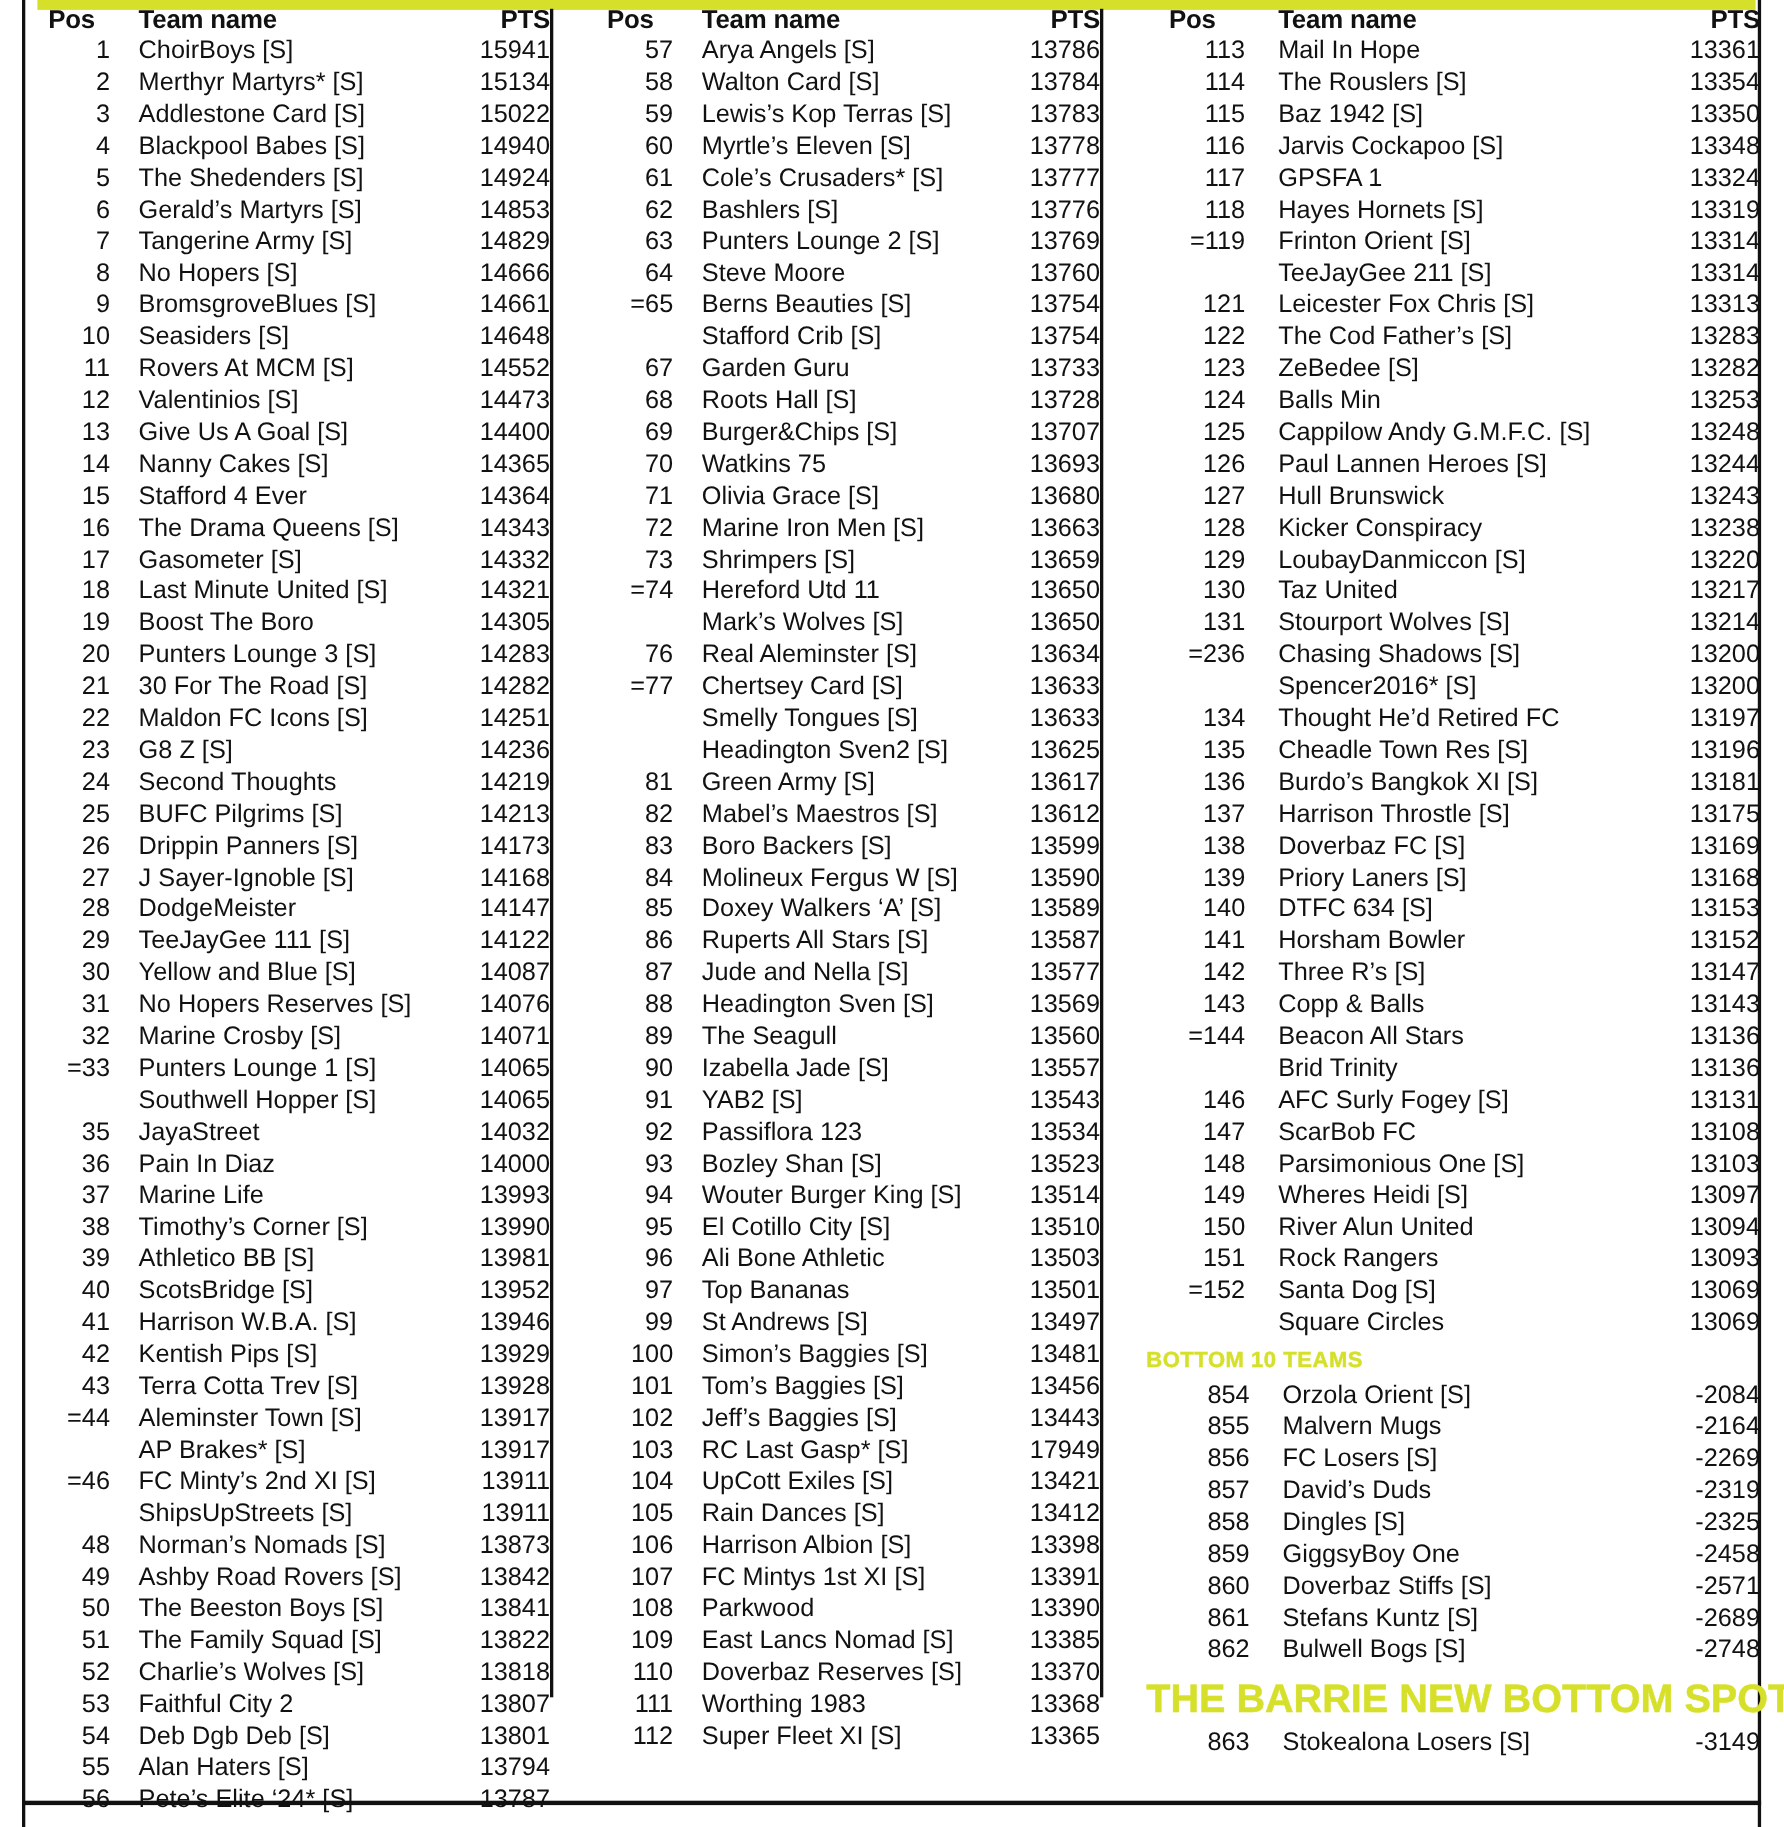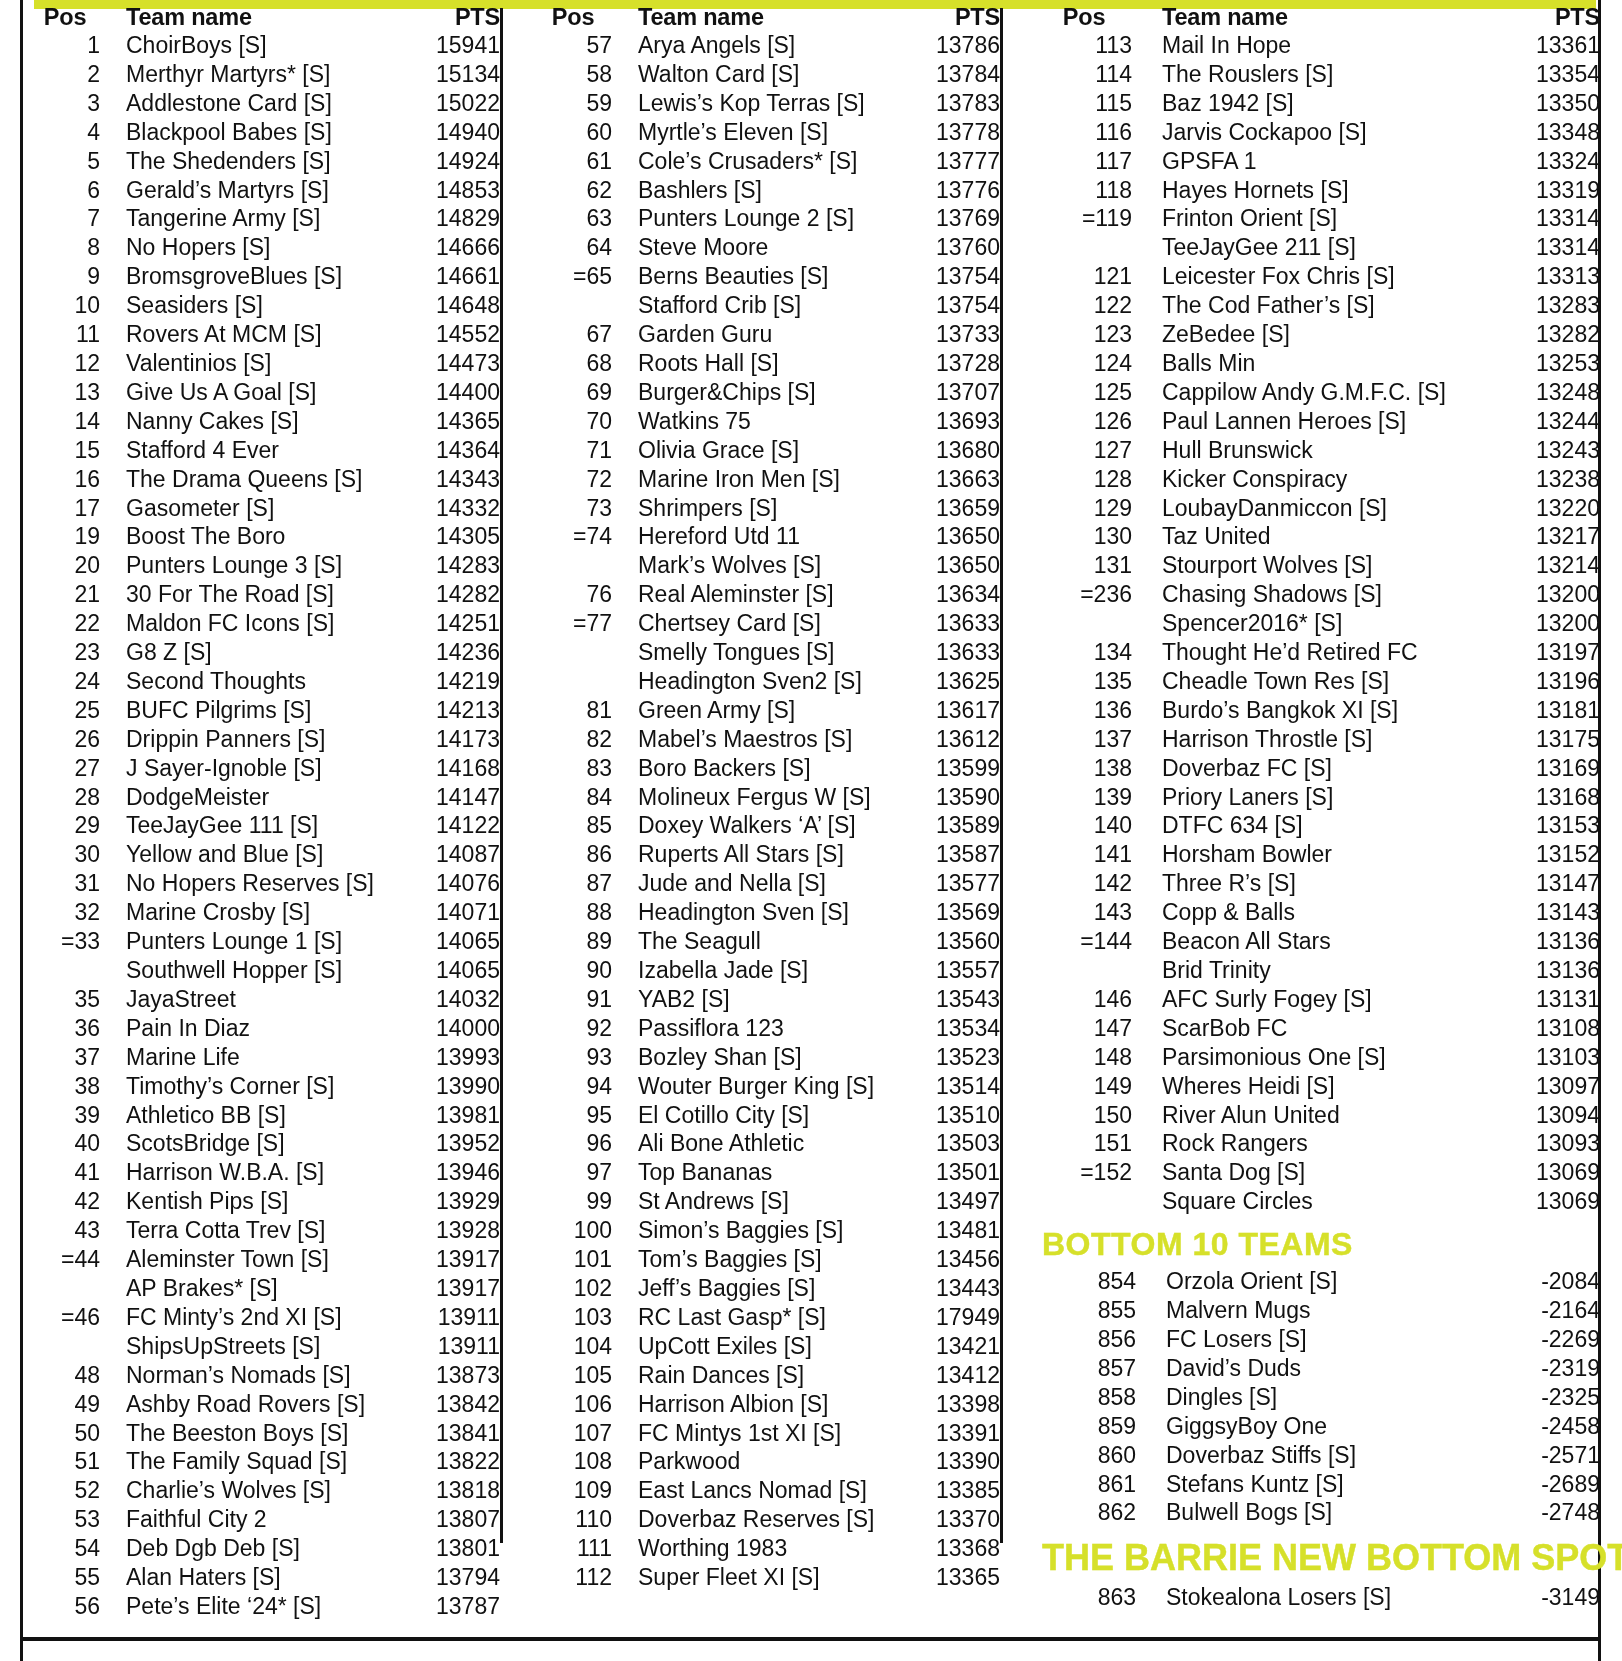--- a/index.html
+++ b/index.html
@@ -55,21 +55,21 @@
 
   
   .col-3 .c-pos{width:104px;}
   .col-3 .c-name{padding-left:26px !important;}
   .col-3 .c-pts{width:104px;}
   .col-2 .c-pos{width:86px;}
   .col-2 .c-pts{width:100px;}
 
   
   .banner{
-    color:#d6e02a;font-weight:bold;font-size:32px;letter-spacing:0.5px;
+    color:#d6e02a;font-weight:bold;font-size:20px;letter-spacing:0.5px;
     margin:10px 0 4px 0;padding-left:10px;white-space:nowrap;
     -webkit-text-stroke:0.4px #d6e02a;
   }
   .banner.wide{font-size:36px;letter-spacing:0px;}
 </style>
 </head>
 <body>
 
 <div id="page">
 
@@ -167,20 +167,25 @@
             </tr>
             <tr>
               <td class="c-pos">16</td>
               <td class="c-name">The Drama Queens [S]</td>
               <td class="c-pts">14343</td>
             </tr>
             <tr>
               <td class="c-pos">17</td>
               <td class="c-name">Gasometer [S]</td>
               <td class="c-pts">14332</td>
+            </tr>
+            <tr>
+              <td class="c-pos">18</td>
+              <td class="c-name">Last Minute United [S]</td>
+              <td class="c-pts">14321</td>
             </tr>
             <tr>
               <td class="c-pos">19</td>
               <td class="c-name">Boost The Boro</td>
               <td class="c-pts">14305</td>
             </tr>
             <tr>
               <td class="c-pos">20</td>
               <td class="c-name">Punters Lounge 3 [S]</td>
               <td class="c-pts">14283</td>

